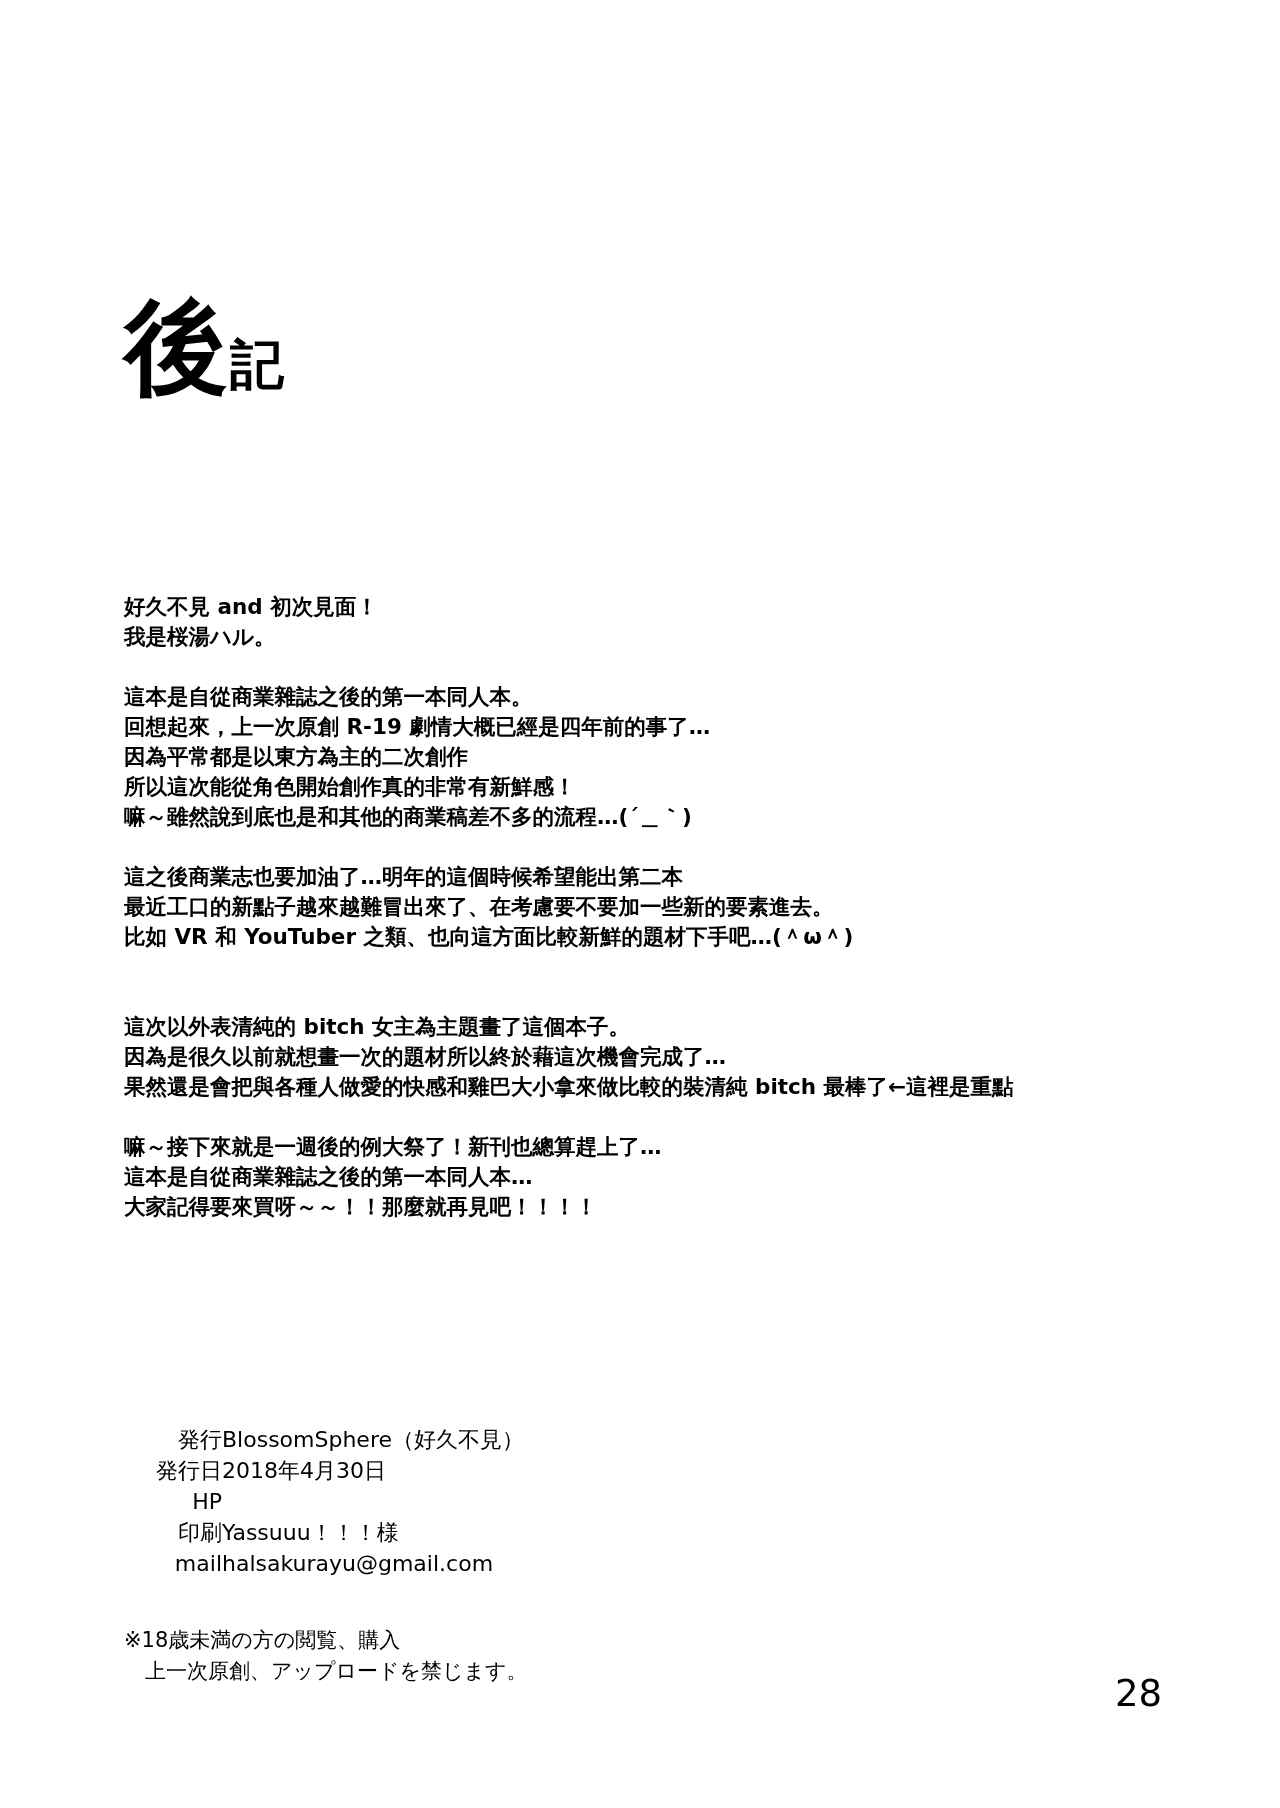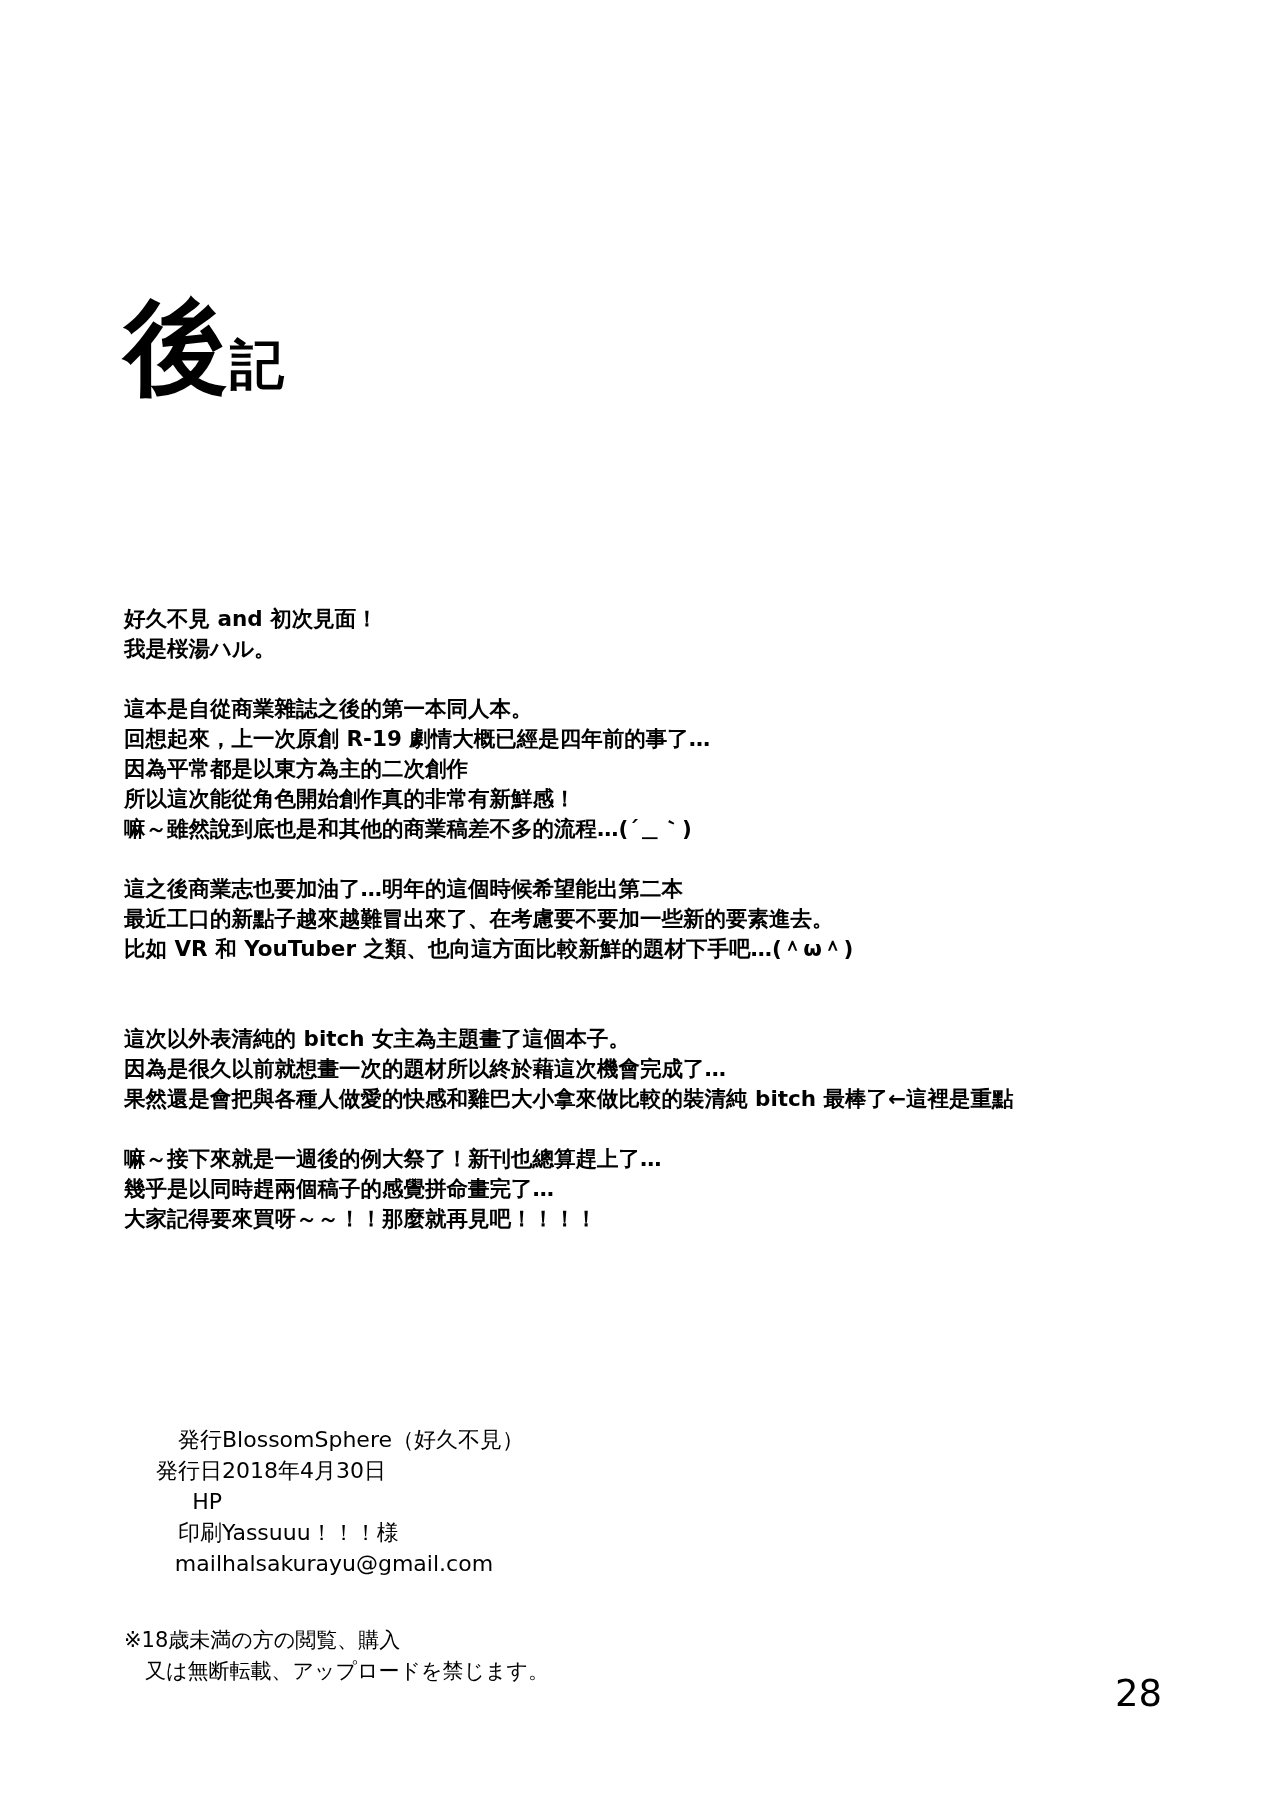--- a/index.html
+++ b/index.html
@@ -45,21 +45,21 @@
     position: absolute;
     left: 124px;
     top: 592px;
     width: 1020px;
     font-size: 21.5px;
     line-height: 30px;
     font-weight: bold;
     font-family: "DejaVu Sans", sans-serif;
   }
   .para {
-    margin: 12px 0 30px 0;
+    margin: 0 0 30px 0;
     white-space: pre-wrap;
   }
   .para.gap-big {
     margin-bottom: 60px;
   }
   .para:last-child {
     margin-bottom: 0;
   }
 
   
@@ -121,21 +121,21 @@
 因為平常都是以東方為主的二次創作
 所以這次能從角色開始創作真的非常有新鮮感！
 嘛～雖然說到底也是和其他的商業稿差不多的流程…(´＿｀)</p>
     <p class="para gap-big">這之後商業志也要加油了…明年的這個時候希望能出第二本
 最近工口的新點子越來越難冒出來了、在考慮要不要加一些新的要素進去。
 比如 VR 和 YouTuber 之類、也向這方面比較新鮮的題材下手吧…(＾ω＾)</p>
     <p class="para">這次以外表清純的 bitch 女主為主題畫了這個本子。
 因為是很久以前就想畫一次的題材所以終於藉這次機會完成了…
 果然還是會把與各種人做愛的快感和雞巴大小拿來做比較的裝清純 bitch 最棒了←這裡是重點</p>
     <p class="para">嘛～接下來就是一週後的例大祭了！新刊也總算趕上了…
-幾乎是以同時趕兩個稿子的感覺拼命畫完了…
+這本是自從商業雜誌之後的第一本同人本…
 大家記得要來買呀～～！！那麼就再見吧！！！！</p>
   </div>
 
   <div class="colophon">
     <div class="colophon-row">
       <span class="colophon-label">発行</span>
       <span class="colophon-value">BlossomSphere（好久不見）</span>
     </div>
     <div class="colophon-row">
       <span class="colophon-label">発行日</span>
@@ -148,17 +148,17 @@
       <span class="colophon-label">印刷</span>
       <span class="colophon-value">Yassuuu！！！様</span>
     </div>
     <div class="colophon-row">
       <span class="colophon-label">mail</span>
       <span class="colophon-value">halsakurayu@gmail.com</span>
     </div>
   </div>
 
   <div class="notice">※18歳未満の方の閲覧、購入
-　又は無断転載、アップロードを禁じます。</div>
+　上一次原創、アップロードを禁じます。</div>
 
   <div class="page-number">28</div>
 
 </div>
 
 </body></html>

